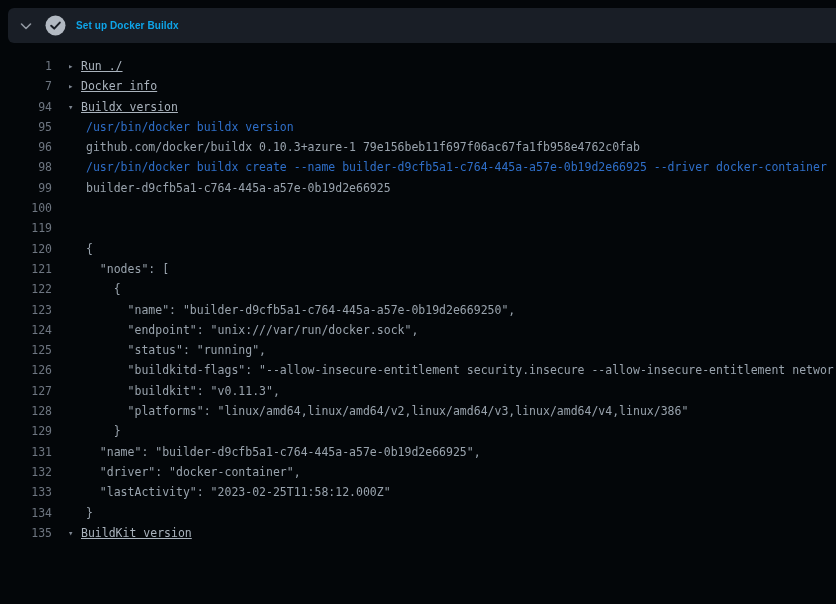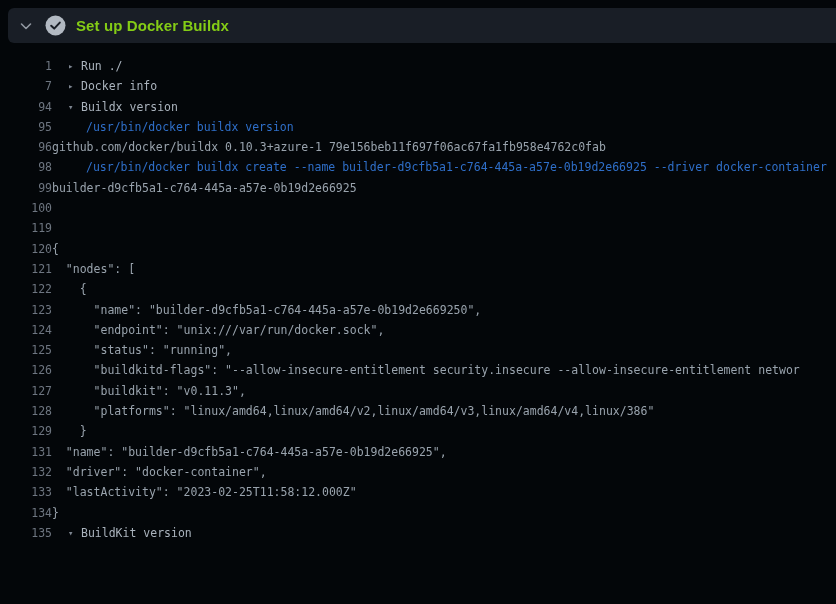--- a/index.html
+++ b/index.html
@@ -37,23 +37,23 @@
     margin-right: 11px;
   }
   .check-icon {
     width: 21px;
     height: 21px;
     flex: none;
     margin-right: 10px;
   }
   .step-title {
     font-family: "Liberation Sans", "DejaVu Sans", sans-serif;
-    font-size: 15px;
+    font-size: 10px;
     font-weight: 600;
-    color: #84cc16;
+    color: #0ea5e9;
     letter-spacing: 0.1px;
   }
   .log {
     position: absolute;
     top: 43px;
     left: 0;
     right: 0;
     bottom: 0;
     padding-top: 13px;
     overflow: hidden;
@@ -73,29 +73,31 @@
     cursor: pointer;
   }
   .ct {
     flex: none;
     white-space: pre;
   }
   .ct.group {
     margin-left: 16px;
     color: #aab3bd;
     cursor: pointer;
+    text-decoration: underline;
   }
   .tri {
     display: inline-block;
     width: 13px;
     font-size: 9px;
     color: #7d8590;
     vertical-align: 1px;
   }
   .ct.text {
+    margin-left: 34px;
     color: #99a3ad;
     text-align: right;
   }
   .ct.command {
     margin-left: 34px;
     color: #2f6fc9;
     text-align: right;
   }
 </style>
 </head>

